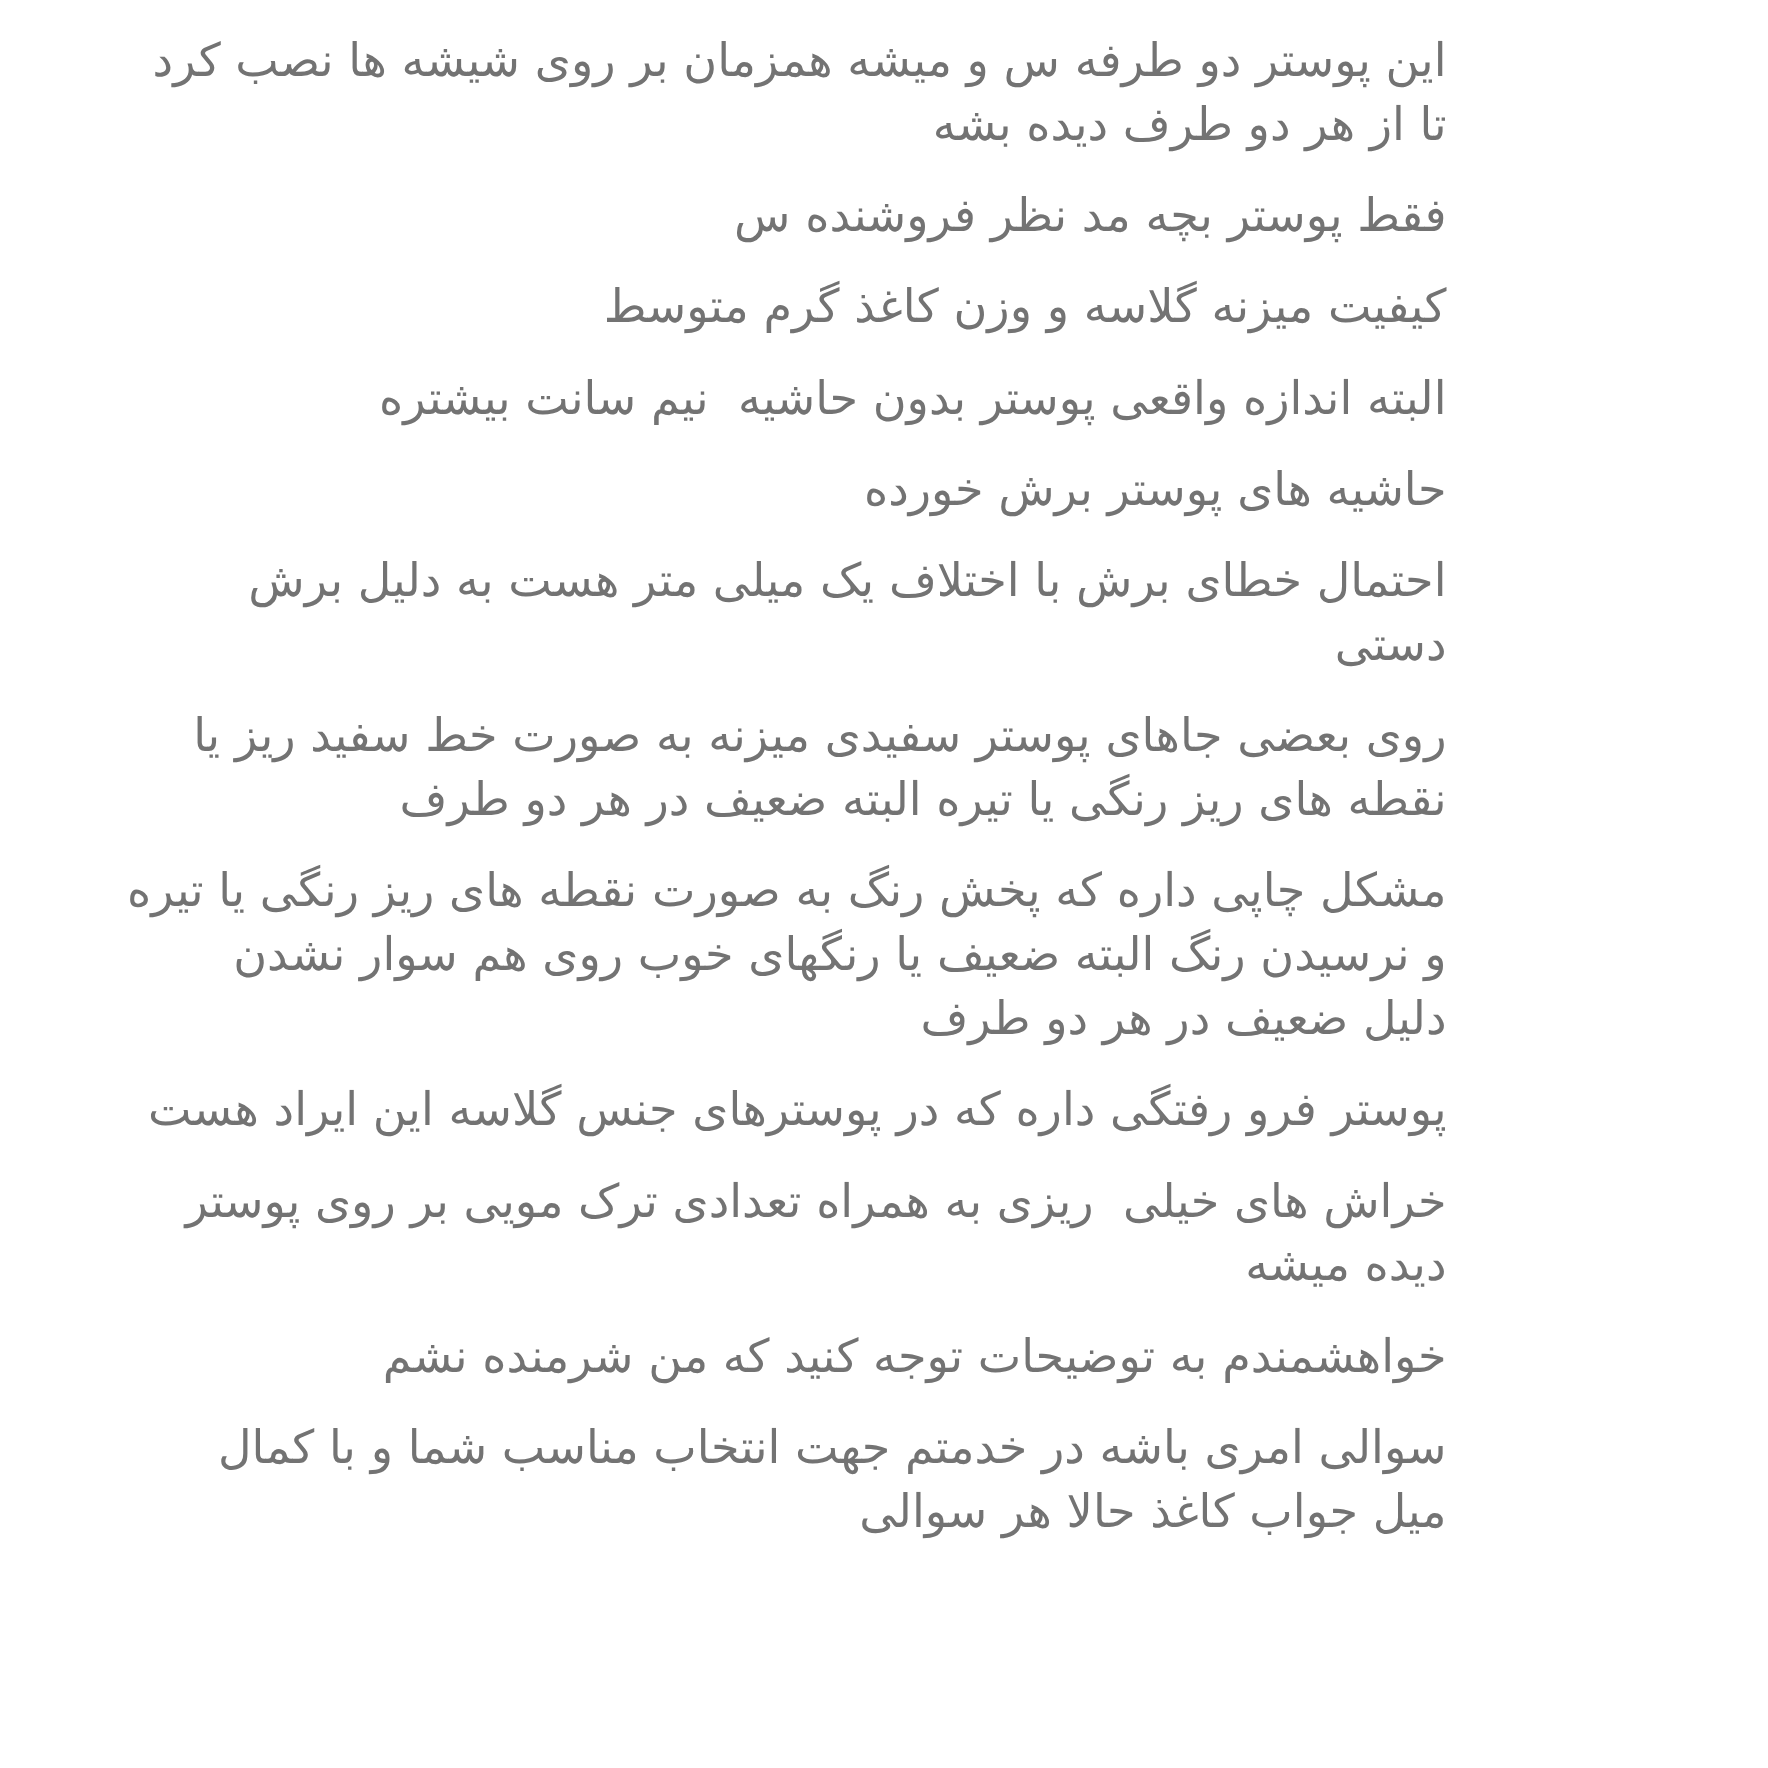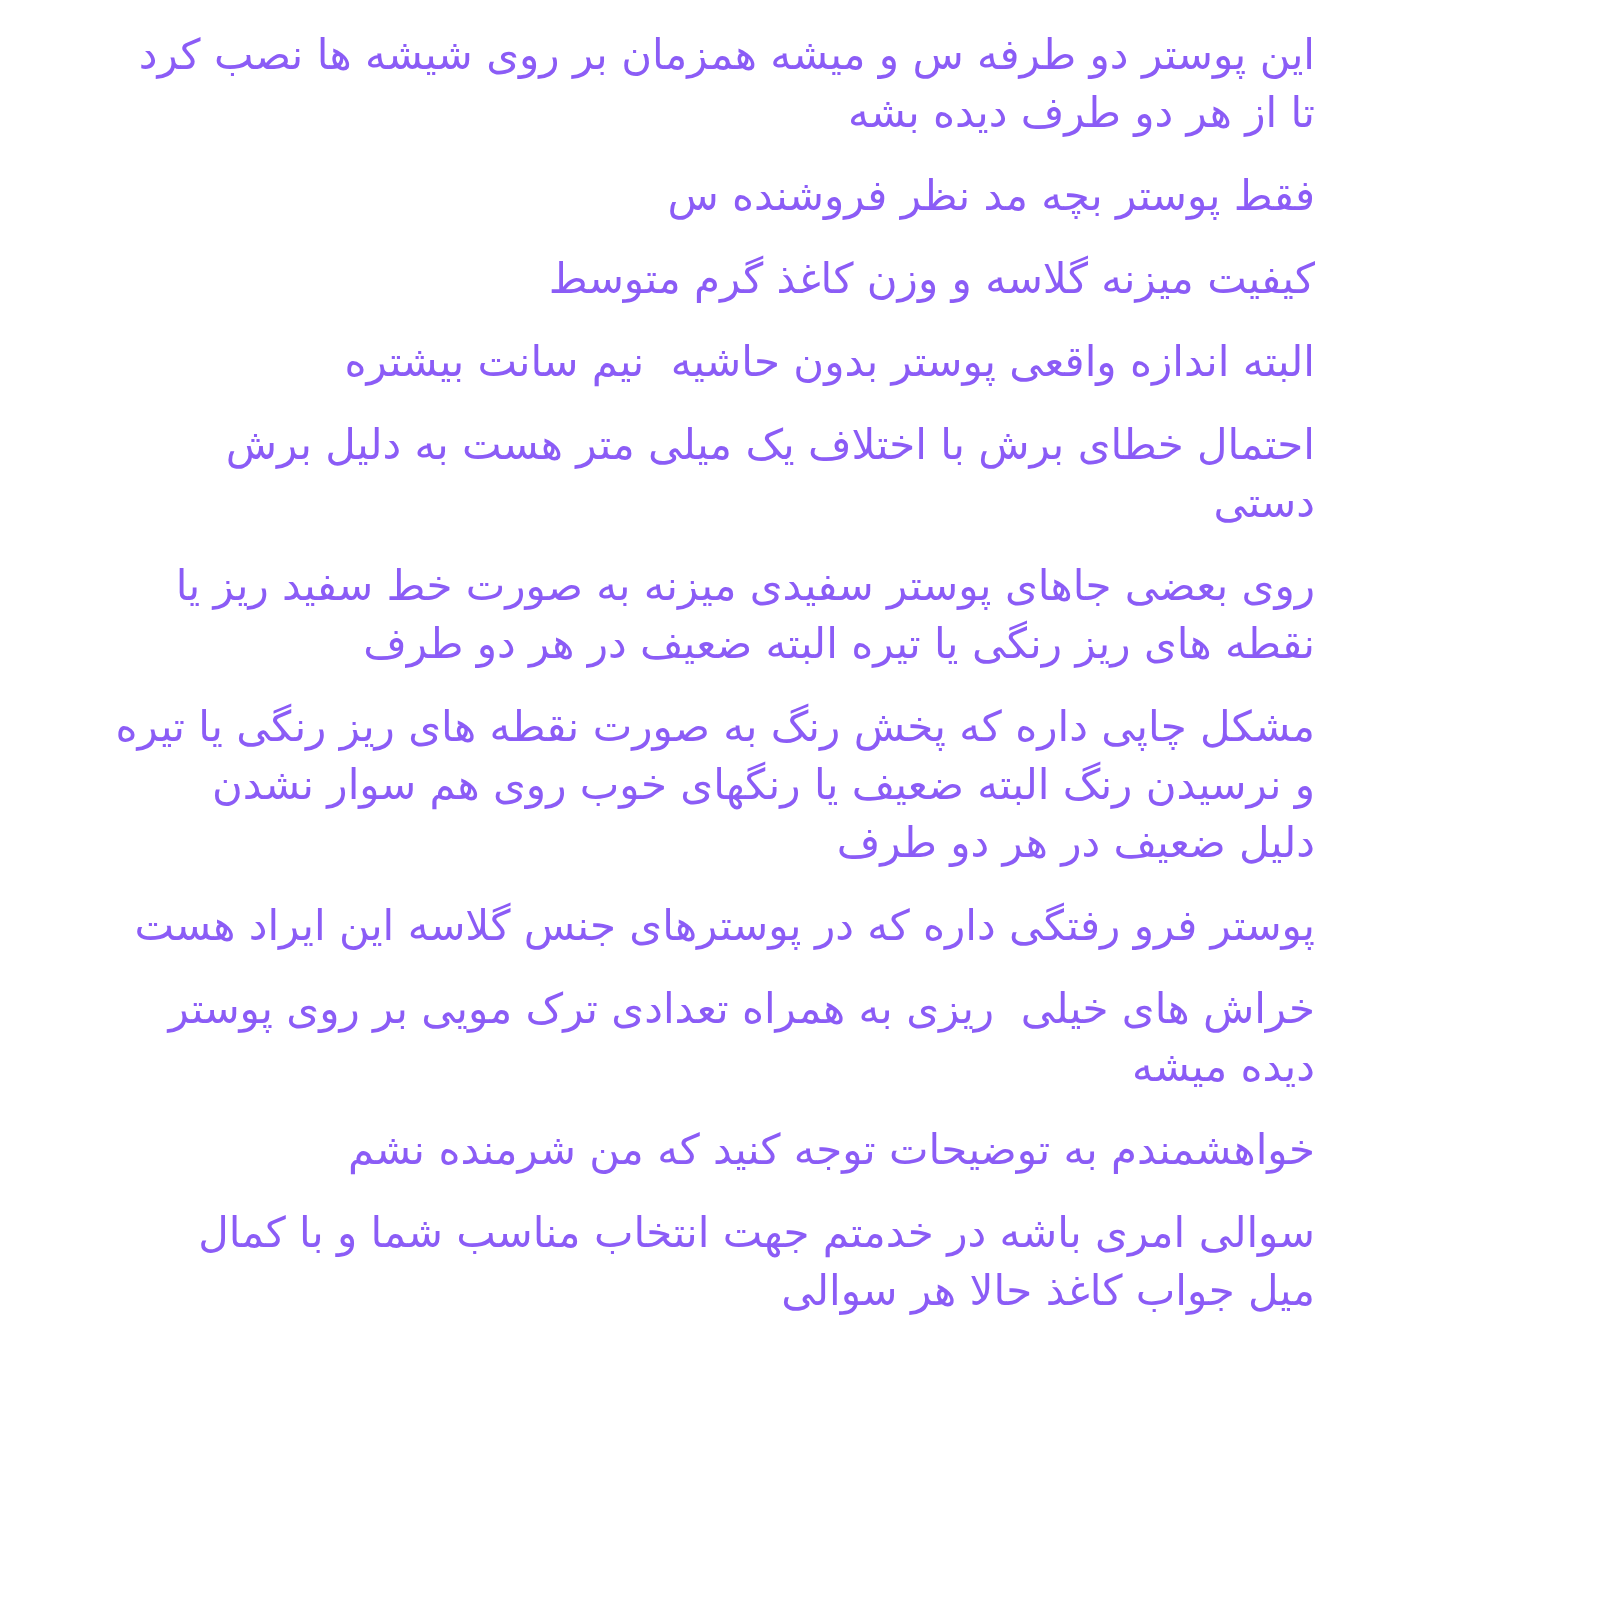--- a/index.html
+++ b/index.html
@@ -13,21 +13,21 @@
     background: #ffffff;
     position: relative;
     font-family: "DejaVu Sans", sans-serif;
   }
   .text-block {
     position: absolute;
     top: 26px;
     right: 292px;
     direction: rtl;
     text-align: right;
-    color: #8b5cf6;
+    color: #737373;
     font-size: 42px;
     line-height: 58px;
     font-weight: 400;
   }
   .paragraph {
     margin: 0 0 25px 0;
   }
   .line {
     white-space: nowrap;
   }
@@ -41,20 +41,23 @@
       <div class="line">تا از هر دو طرف دیده بشه</div>
     </div>
     <div class="paragraph">
       <div class="line">فقط پوستر بچه مد نظر فروشنده س</div>
     </div>
     <div class="paragraph">
       <div class="line">کیفیت میزنه گلاسه و وزن کاغذ گرم متوسط</div>
     </div>
     <div class="paragraph">
       <div class="line">البته اندازه واقعی پوستر بدون حاشیه&nbsp; نیم سانت بیشتره</div>
+    </div>
+    <div class="paragraph">
+      <div class="line">حاشیه های پوستر برش خورده</div>
     </div>
     <div class="paragraph">
       <div class="line">احتمال خطای برش با اختلاف یک میلی متر هست به دلیل برش</div>
       <div class="line">دستی</div>
     </div>
     <div class="paragraph">
       <div class="line">روی بعضی جاهای پوستر سفیدی میزنه به صورت خط سفید ریز یا</div>
       <div class="line">نقطه های ریز رنگی یا تیره البته ضعیف در هر دو طرف</div>
     </div>
     <div class="paragraph">

